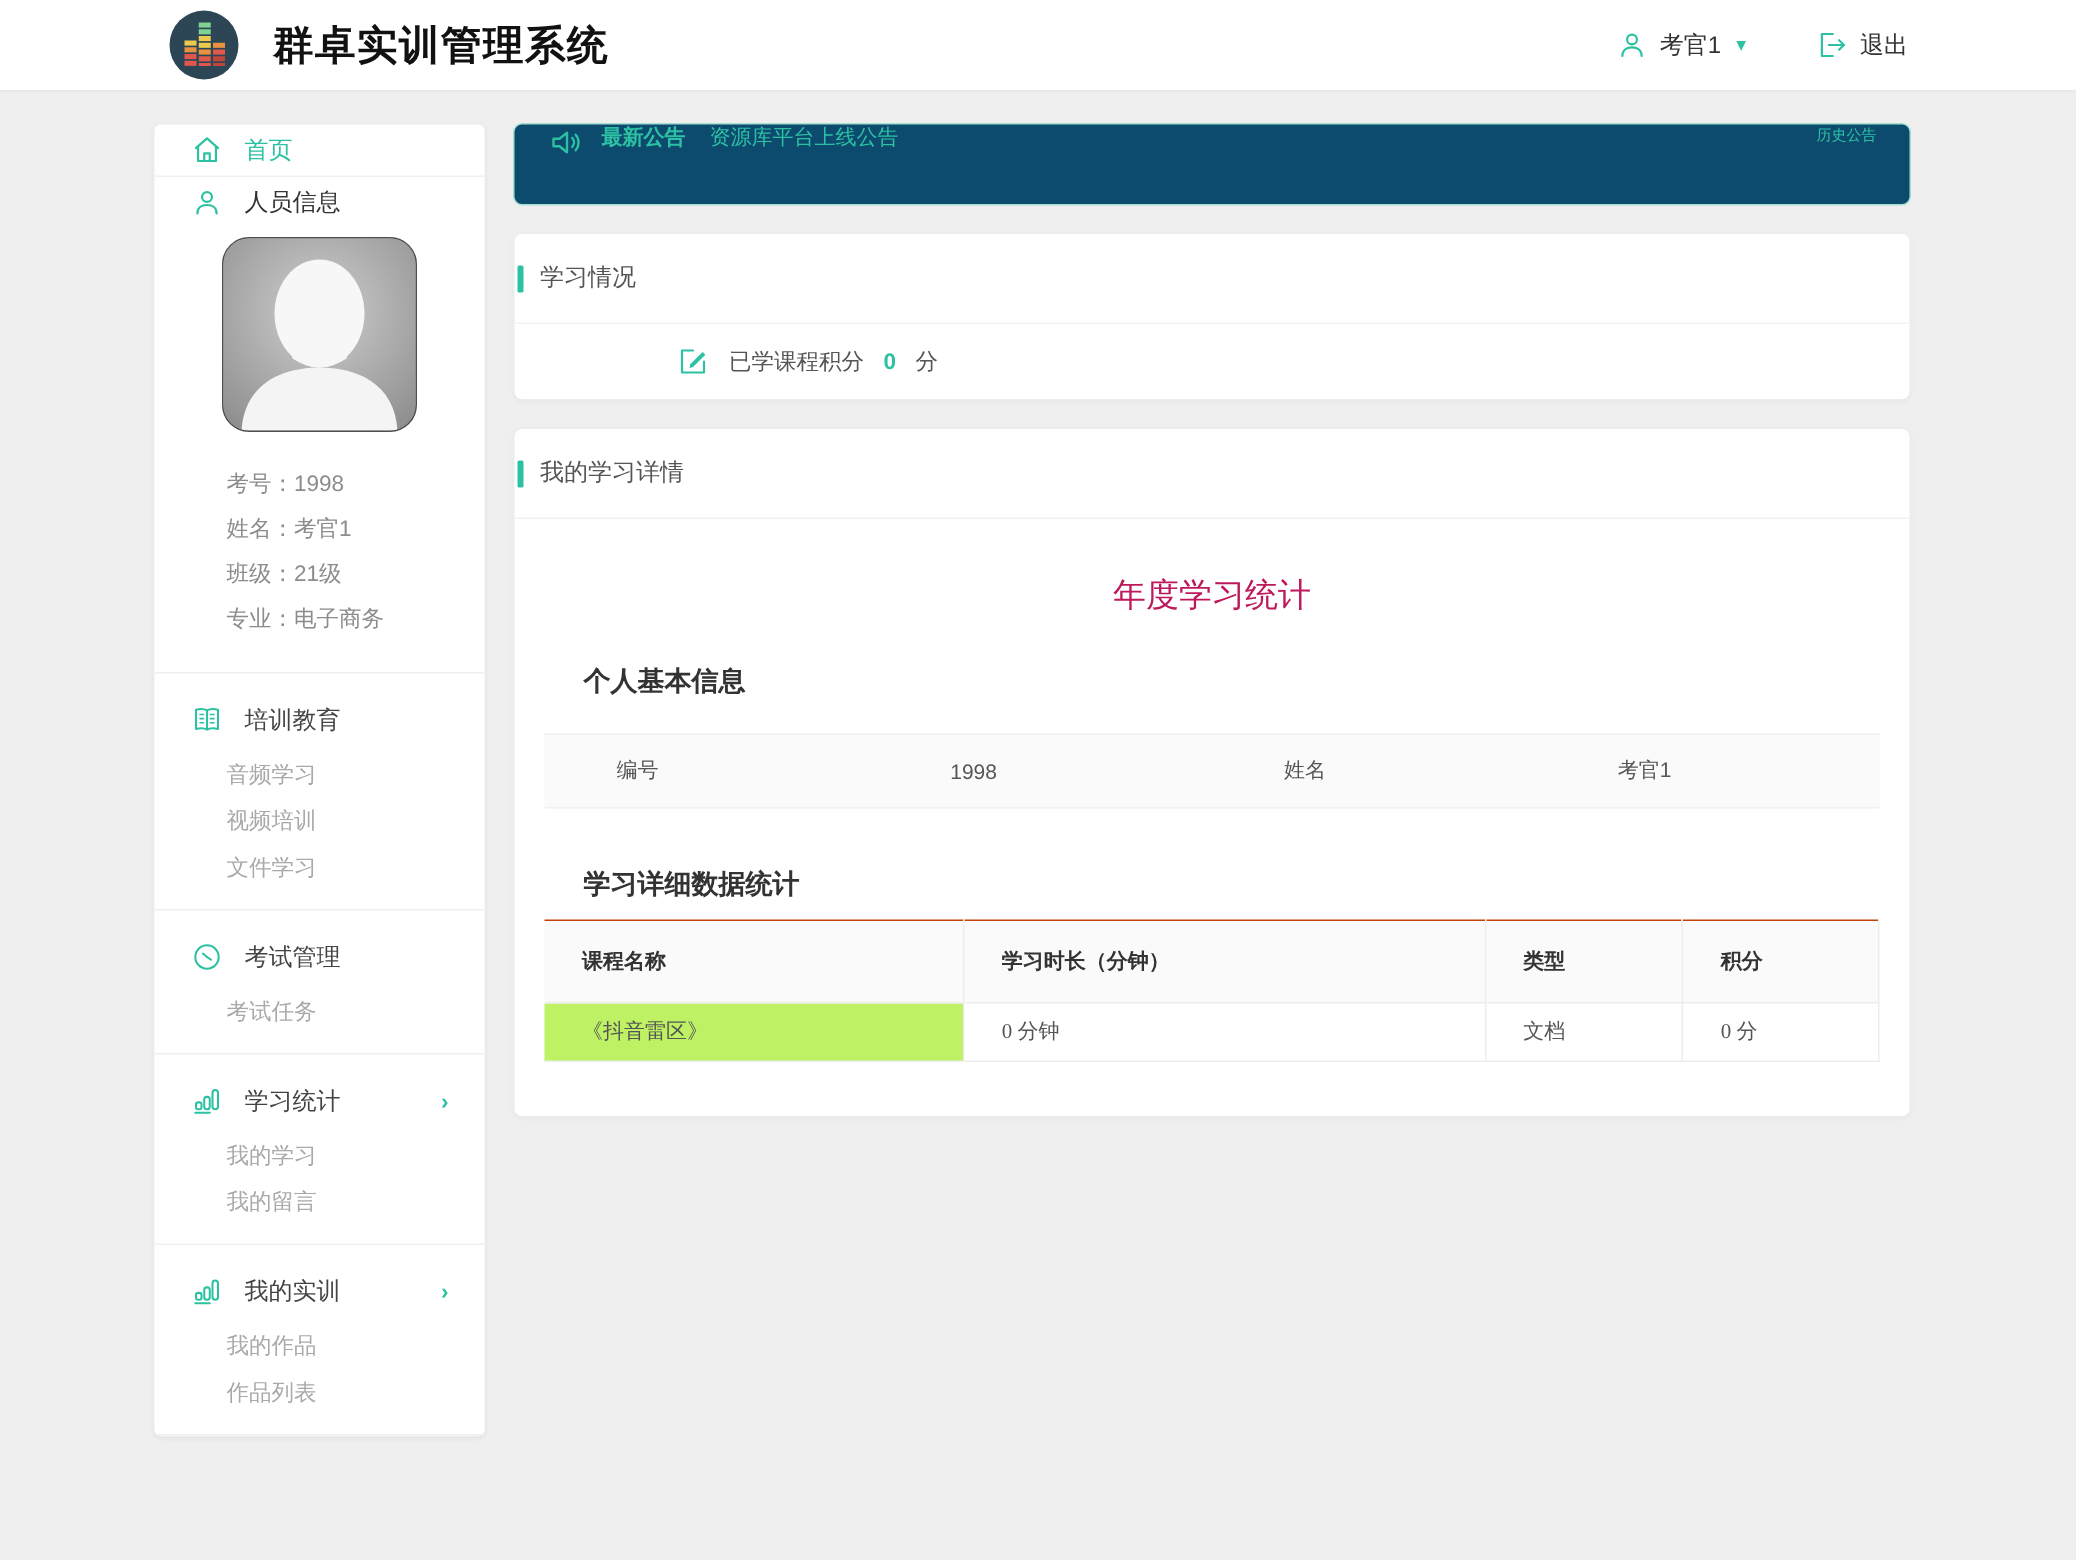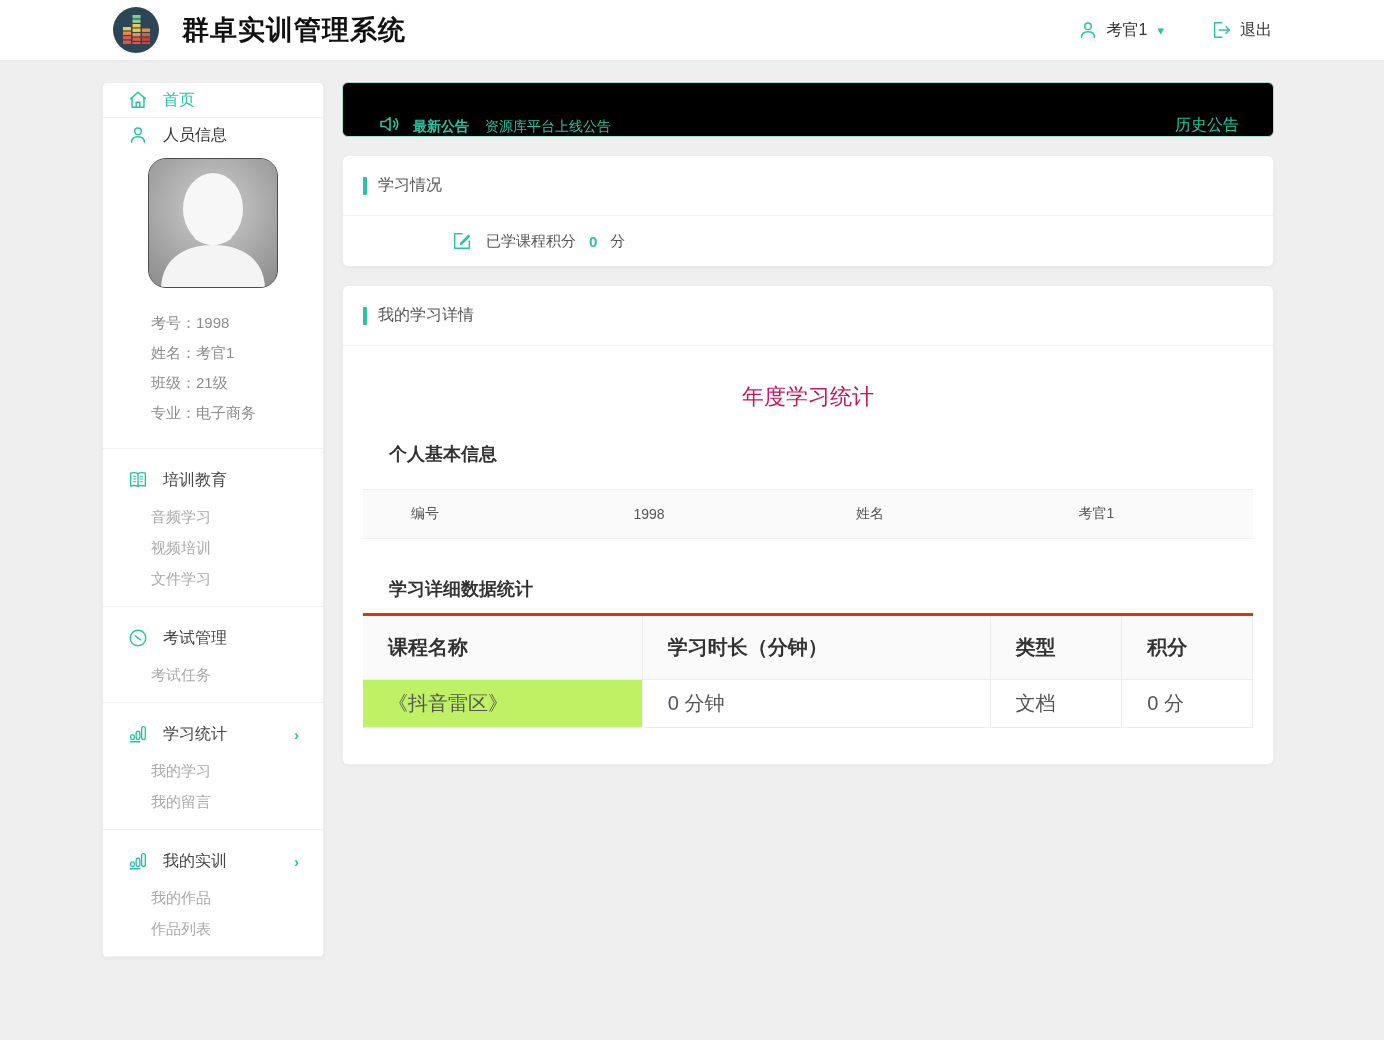--- a/index.html
+++ b/index.html
@@ -54,49 +54,49 @@
     display:flex; align-items:center; gap:14px; padding:8px 24px;
     font-size:16px; color:#444; cursor:pointer;
   }
   .group-title .chev-right { margin-left:auto; color:#2cc1a3; font-size:15px; font-weight:bold; }
   .group-list { list-style:none; padding:2px 0 2px 48px; }
   .group-list li { line-height:31px; font-size:15px; color:#a9a9a9; cursor:pointer; }
 
   
   .main { flex:1; display:flex; flex-direction:column; }
   .announce {
-    height:55px; background:#000000; border:1px solid #a3e0d2; border-radius:6px;
-    display:flex; align-items:flex-end; padding:0 34px; gap:12px;
+    height:55px; background:#0c4a6e; border:1px solid #a3e0d2; border-radius:6px;
+    display:flex; align-items:flex-start; padding:0 22px; gap:12px;
   }
   .announce-label { color:#2cc1a3; font-weight:bold; font-size:14px; }
   .announce-text { color:#2cc1a3; font-size:14px; margin-left:4px; cursor:pointer; }
-  .announce-history { margin-left:auto; color:#2cc1a3; font-size:16px; cursor:pointer;margin-top:28px; }
+  .announce-history { margin-left:auto; color:#2cc1a3; font-size:10px; cursor:pointer; }
 
   .panel {
     background:#fff; border:1px solid #ececec; border-radius:6px;
     box-shadow:0 1px 3px rgba(0,0,0,.04); margin-top:18px;
   }
   .panel-head {
-    display:flex; align-items:center; padding:19px 20px; font-size:16px; color:#555;
+    display:flex; align-items:center; padding:19px 2px; font-size:16px; color:#555;
     border-bottom:1px solid #f2f2f2;
   }
   .tick { width:4px; height:18px; background:#2cc1a3; border-radius:1px; margin-right:11px; }
   .score-row { display:flex; align-items:center; gap:13px; padding:14px 20px 14px 108px; font-size:15px; color:#555; }
   .score-val { color:#2cc1a3; font-weight:bold; }
 
   .panel-body2 { padding:0 20px 36px; }
   .center-title { text-align:center; padding:36px 0 30px; font-size:22px; color:#be185d; }
   .sec-label { font-size:18px; font-weight:bold; color:#333; padding-left:26px; margin-bottom:12px; }
   .info-row {
     display:grid; grid-template-columns:1fr 1fr 1fr 1fr; align-items:center;
     background:#fafafa; border-top:1px solid #f0f0f0; border-bottom:1px solid #f0f0f0;
     height:50px; font-size:14px; color:#555; margin-bottom:38px;margin-top:23px;
   }
   .info-row > div { padding-left:48px; }
-  table.stats { width:100%; border-collapse:collapse; font-size:20px; margin-top:2px; border-top:3px solid #c2410c; }
+  table.stats { width:100%; border-collapse:collapse; font-size:14px; margin-top:2px; border-top:1px solid #c2410c;font-family:Liberation Serif, serif; }
   table.stats th {
     background:#fafafa; text-align:left; font-weight:bold; color:#333;
     padding:18px 25px; border-right:1px solid #ededed; border-bottom:1px solid #ededed;
   }
   table.stats td {
     padding:10px 25px; color:#555; border-right:1px solid #ededed; border-bottom:1px solid #ededed;
   }
   table.stats td:first-child { background:#bef264; }
   .col1{width:31.4%;} .col2{width:39.1%;} .col3{width:14.8%;} .col4{width:14.7%;}
 

